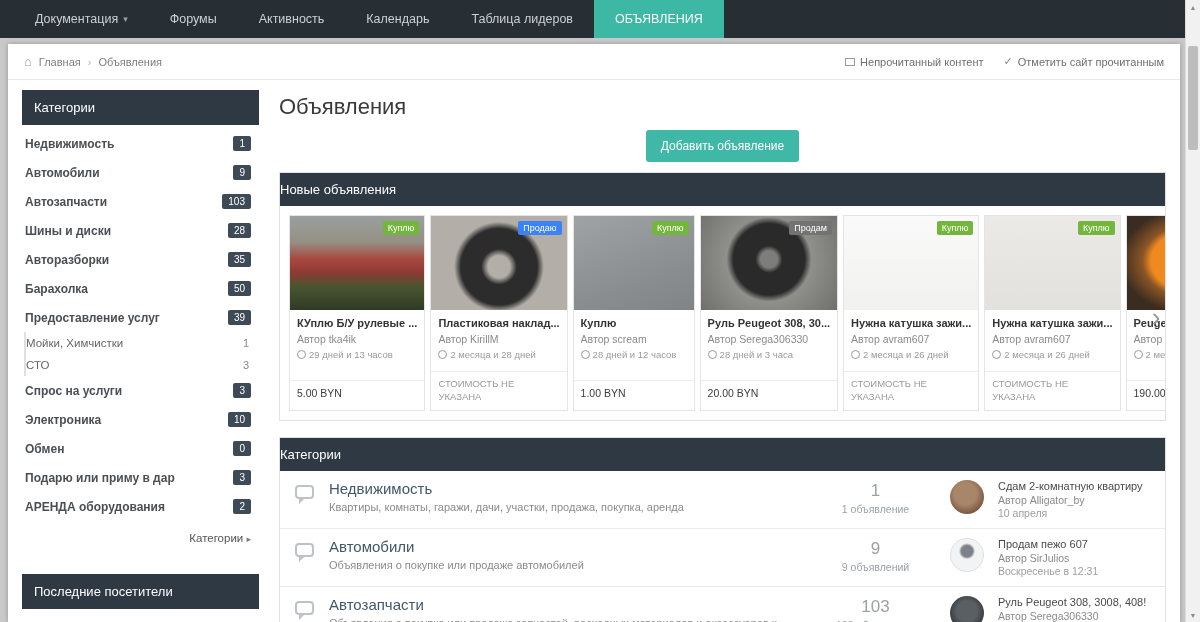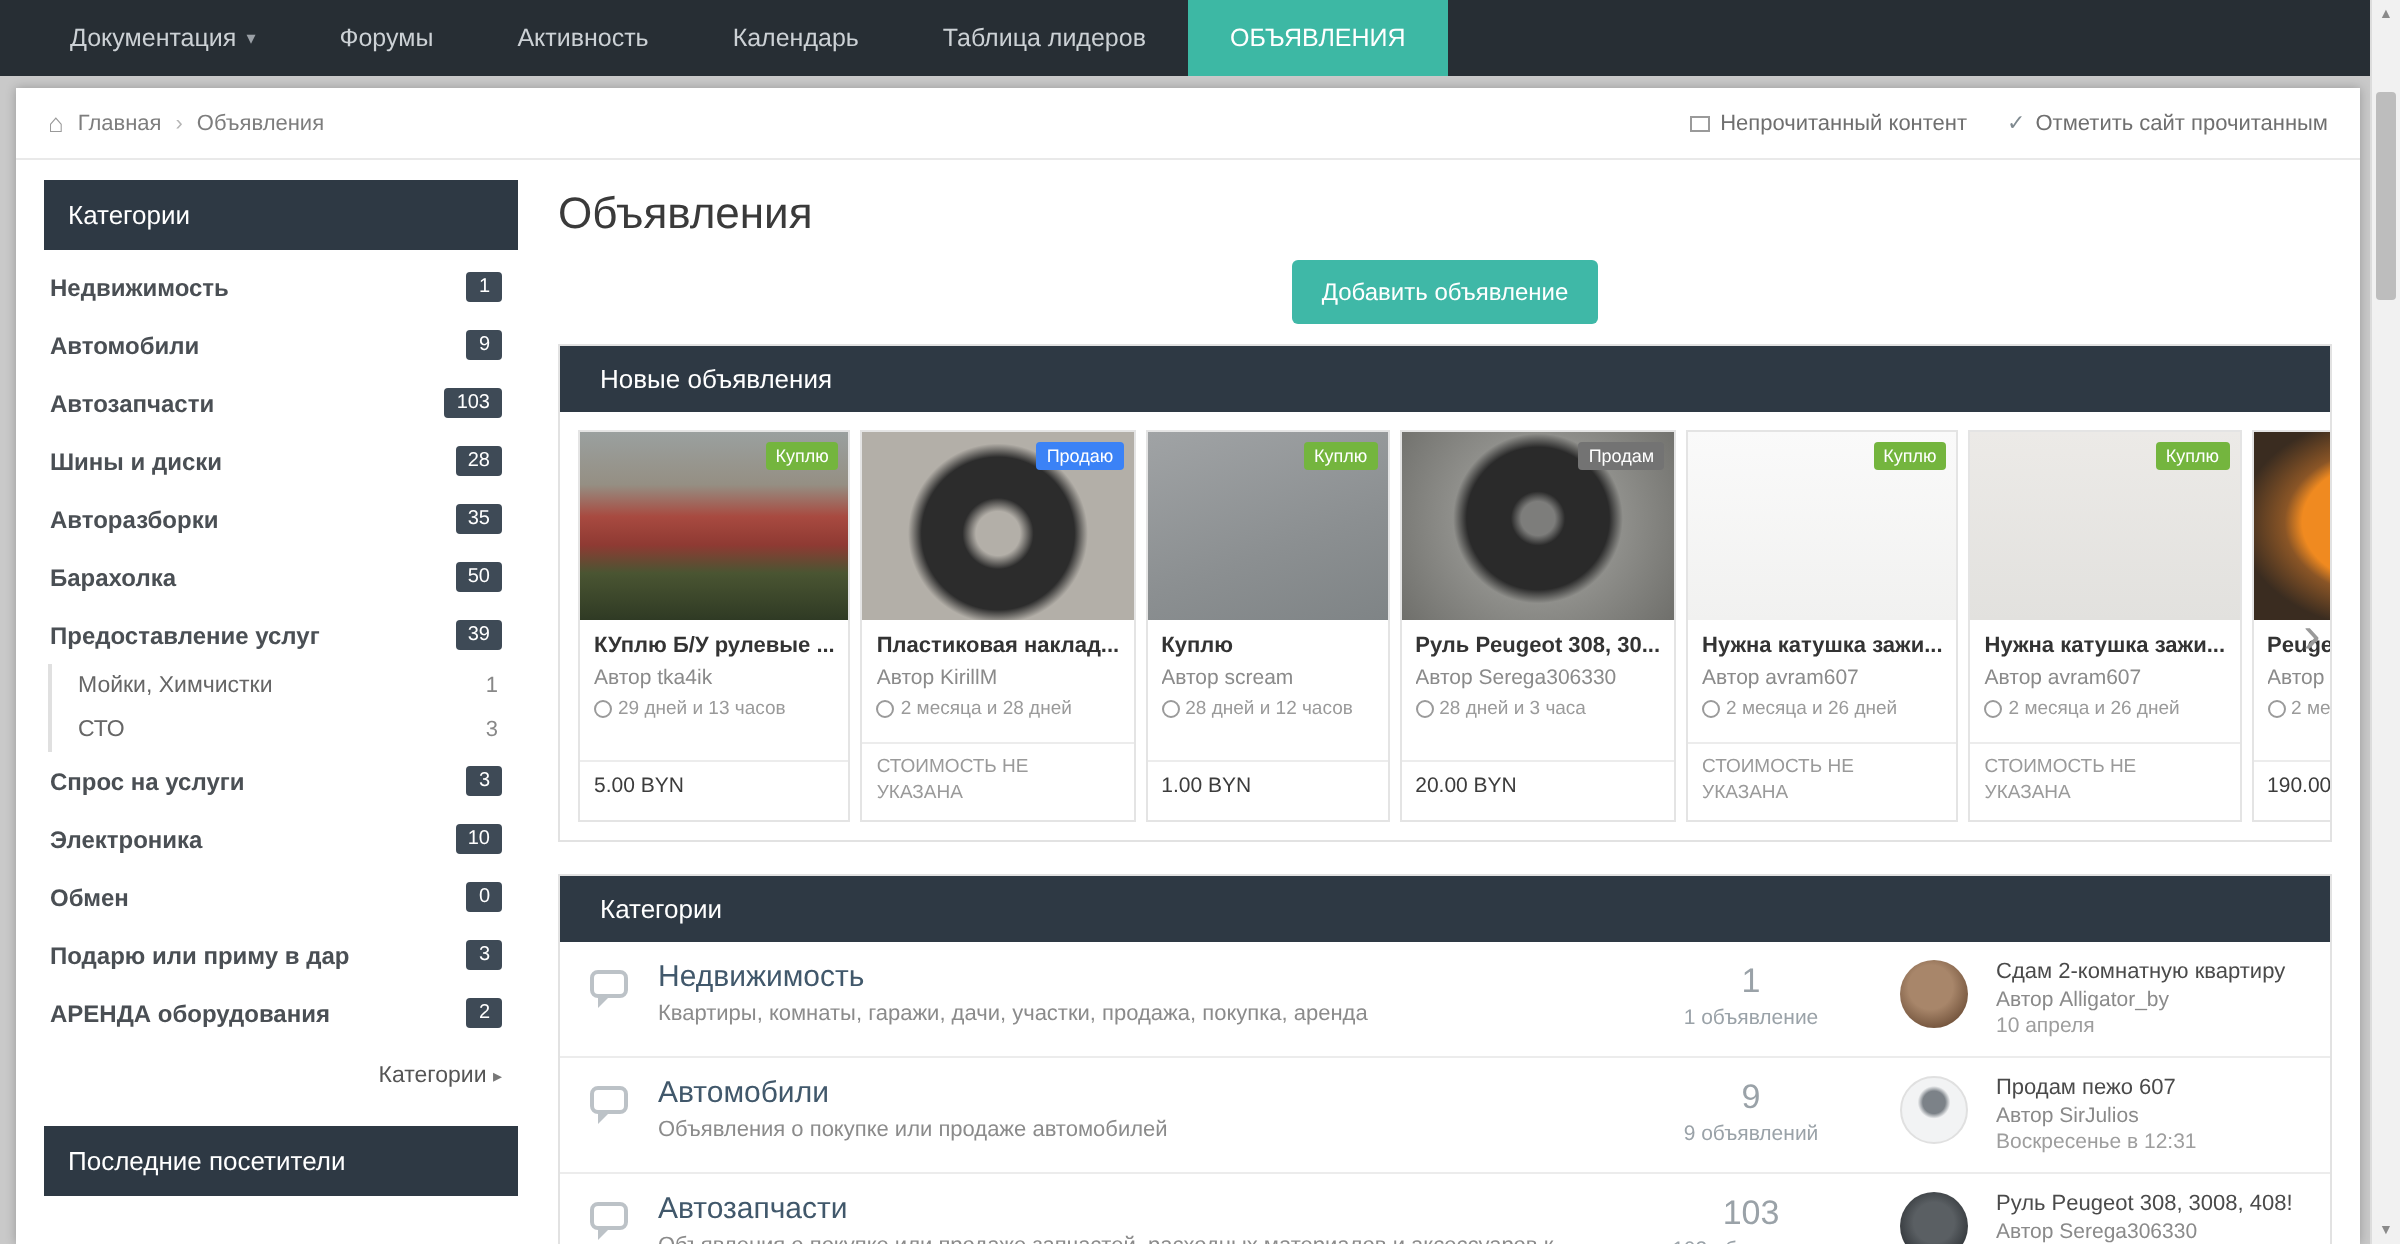--- a/index.html
+++ b/index.html
@@ -30,35 +30,35 @@
   .content{display:flex;padding:10px 14px 0}
   .sidebar{flex:0 0 237px;margin-right:20px}
   main{flex:1;min-width:0}
 
   
   .side-header{background:#2e3944;color:#fff;font-size:13px;padding:10px 12px}
   .cat-list{padding:4px 0 0}
   .cat{display:flex;justify-content:space-between;align-items:center;padding:7px 8px 7px 3px;font-size:12px;font-weight:bold;color:#4a4f54;cursor:pointer}
   .badge{background:#3e4a56;color:#fff;font-size:10px;font-weight:normal;padding:2px 6px;border-radius:2px;min-width:16px;text-align:center}
   .sub-group{border-left:2px solid #e0e0e0;margin-left:2px}
-  .cat.sub{font-weight:normal;font-size:11.5px;color:#666;padding:5px 10px 5px 13px}
+  .cat.sub{font-weight:normal;font-size:11.5px;color:#666;padding:5px 10px 5px 0}
   .plain{color:#888;font-size:11px;font-weight:normal}
   .side-footer{text-align:right;padding:11px 8px;font-size:11.5px;color:#555}
   .side-footer a{cursor:pointer}
   .tri{font-size:9px;color:#777}
-  .visitors{margin-top:8px}
+  .visitors{margin-top:19px}
 
   
   h1{font-size:22px;font-weight:500;color:#3a3a3a;margin:4px 0 0}
   .btn-row{display:flex;justify-content:center;margin:10px 0 10px}
   .btn-teal{background:#3fb8a7;color:#fff;border:none;font-size:12px;padding:9px 15px;border-radius:3px;cursor:pointer;font-family:inherit}
 
   
   .panel{border:1px solid #e2e2e2;margin-bottom:16px;background:#fff}
-  .panel-header{background:#2e3944;color:#fff;font-size:13px;padding:9px 20px}
+  .panel-header{background:#2e3944;color:#fff;font-size:13px;padding:9px 0}
 
   
   .carousel{display:flex;gap:5px;padding:9px;position:relative;overflow:hidden}
   .card{flex:0 0 122px;border:1px solid #e4e4e4;background:#fff;display:flex;flex-direction:column;height:196px;position:relative;cursor:pointer}
   .card-img{height:94px;flex:none;background:#ddd}
   .card-badge{position:absolute;top:5px;right:5px;color:#fff;font-size:9px;padding:2px 5px;border-radius:2px;background:#74b53e}
   .card-body{padding:7px 7px 3px;flex:1;min-width:0}
   .card-title{font-size:11px;font-weight:bold;color:#333;white-space:nowrap;overflow:hidden;text-overflow:ellipsis}
   .card-author{font-size:10.5px;color:#8a8a8a;margin-top:4px;white-space:nowrap;overflow:hidden;text-overflow:ellipsis}
   .card-time{font-size:9.5px;color:#9a9a9a;margin-top:4px;display:flex;align-items:center;gap:3px;white-space:nowrap;overflow:hidden}

